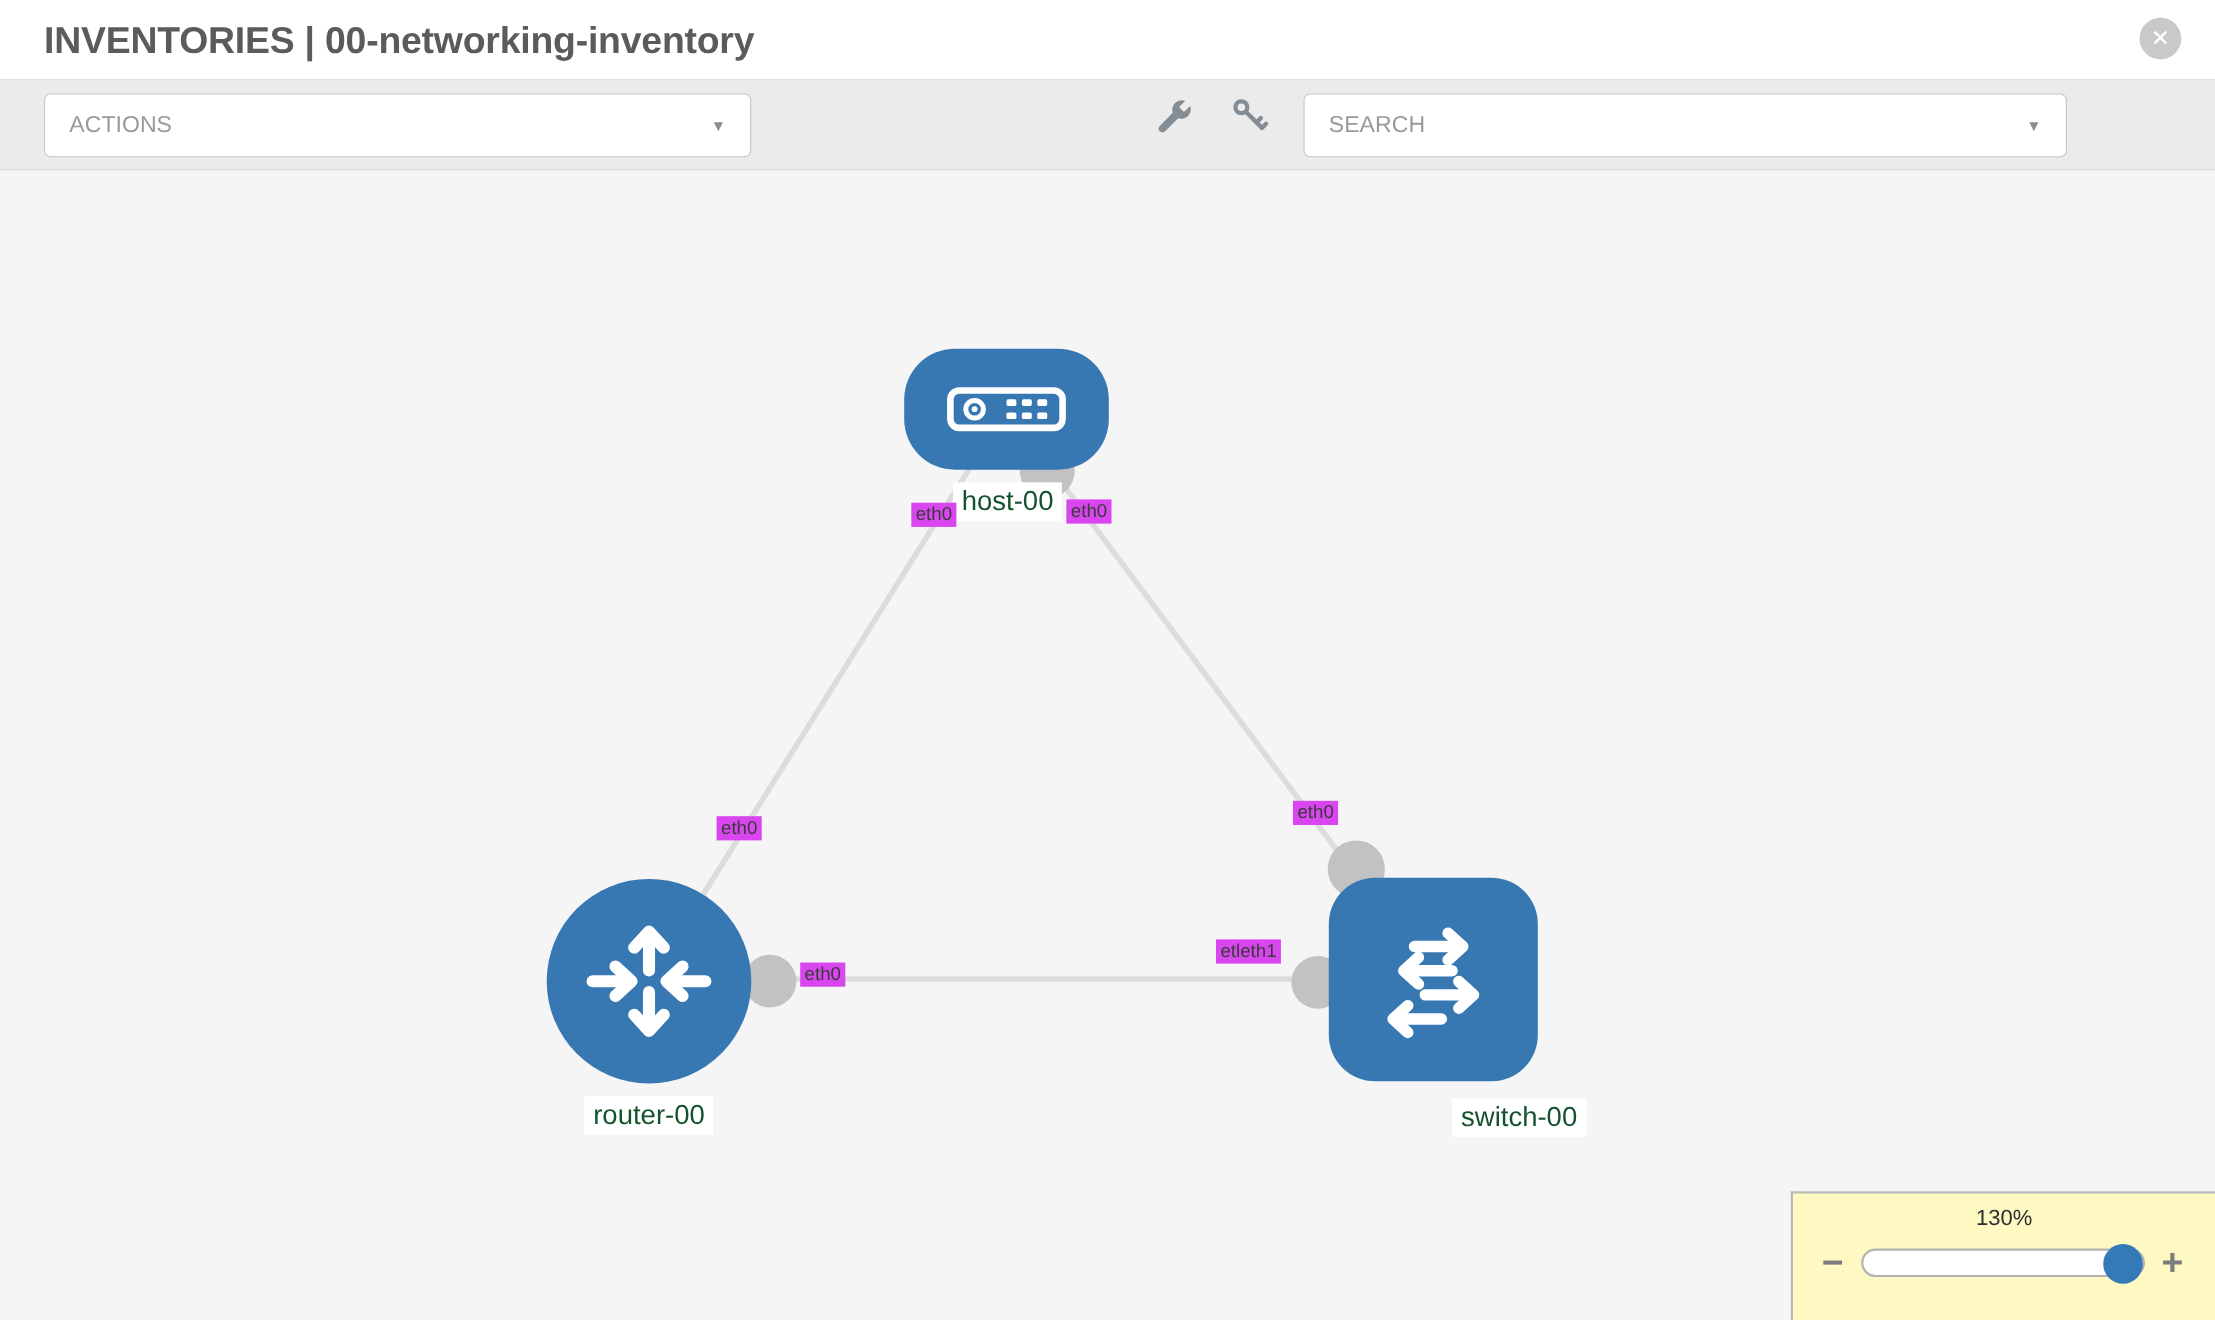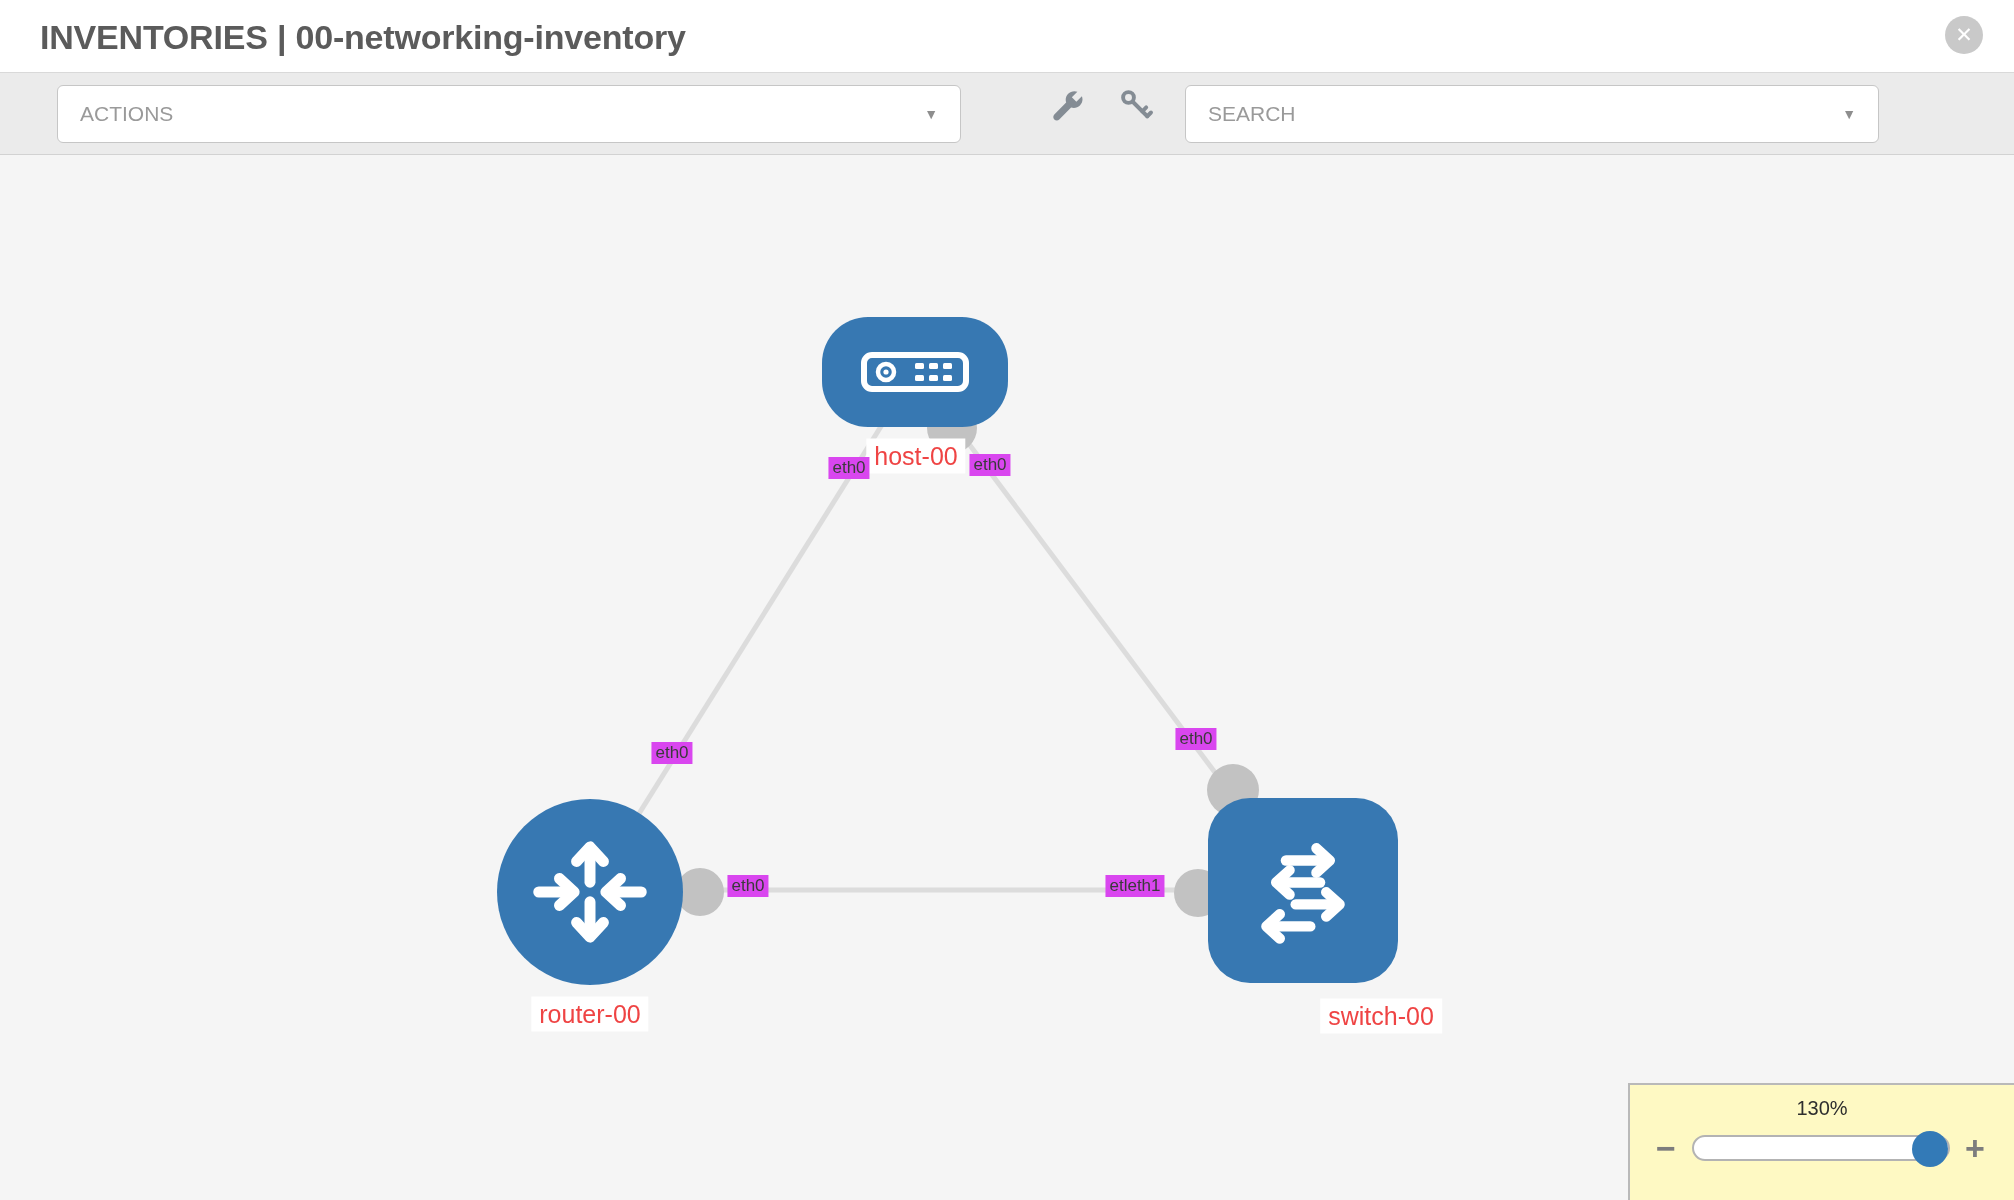--- a/index.html
+++ b/index.html
@@ -13,48 +13,48 @@
   .close-btn { position:absolute; right:31px; top:16px; width:38px; height:38px; border-radius:50%;
     background:#c9c9c9; color:#fff; display:flex; align-items:center; justify-content:center;
     font-size:21px; font-weight:700; cursor:pointer; }
 
   
   .toolbar { position:relative; height:82px; background:#ebebeb; border-bottom:1px solid #d2d2d2; }
   .fake-select { position:absolute; top:12px; height:58px; background:#fff; border:1px solid #c6c6c6;
     border-radius:6px; display:flex; align-items:center; padding:0 22px; color:#9a9a9a;
     font-size:21px; cursor:pointer; }
   .fake-select .caret { margin-left:auto; font-size:14px; color:#8e8e8e; }
-  .select-actions { left:40px; width:904px;margin-left:17px; }
+  .select-actions { left:40px; width:643px; }
   .select-search { left:1185px; width:694px; }
   .icon-wrench { left:1048px; top:14px; position:absolute; width:36px; height:36px; cursor:pointer;}
   .icon-key { left:1118px; top:14px; position:absolute; width:36px; height:36px; cursor:pointer;}
 
   
   .canvas { position:relative; width:2014px; height:1045px; background:#f5f5f5; overflow:hidden; }
   .net-svg { position:absolute; left:0; top:0; }
 
   .node { position:absolute; background:#3778b2; display:flex; align-items:center; justify-content:center; cursor:pointer; }
   .node-host   { left:822px; top:162px; width:186px; height:110px; border-radius:46px; }
   .node-router { left:497px; top:644px; width:186px; height:186px; border-radius:50%; }
   .node-switch { left:1208px; top:643px; width:190px; height:185px; border-radius:42px; }
 
-  .node-label { position:absolute; transform:translate(-50%,-50%); background:#fff; color:#ef4444;
+  .node-label { position:absolute; transform:translate(-50%,-50%); background:#fff; color:#14532d;
     font-size:25px; padding:3px 8px; white-space:nowrap; }
   .iface-label { position:absolute; transform:translate(-50%,-50%); background:#d946ef; color:#3a3a3a;
     font-size:17px; padding:1px 4px; white-space:nowrap; }
 
   .lbl-host   { left:916px; top:301px; }
   .lbl-router { left:590px; top:859px;text-align:center; }
   .lbl-switch { left:1381px; top:861px; }
   .if-host-left    { left:849px;  top:313px; }
   .if-host-right   { left:990px;  top:310px; }
   .if-hr-router    { left:672px;  top:598px; }
   .if-hs-switch    { left:1196px; top:584px; }
   .if-rs-router    { left:748px;  top:731px; }
-  .if-rs-switch    { left:1135px; top:731px; }
+  .if-rs-switch    { left:1135px; top:710px; }
 
   
   .zoom-panel { position:absolute; left:1628px; top:928px; width:386px; height:117px;
     background:#fef9c3; border-top:2px solid #b9b9b9; border-left:2px solid #b9b9b9; }
   .zoom-level { position:absolute; left:0; right:0; top:12px; text-align:center; color:#2e2e2e; font-size:20px; }
   .zoom-minus { position:absolute; left:17px; top:46px; width:38px; height:38px; color:#7d7d7d;
     font-size:34px; font-weight:900; line-height:34px; text-align:center; cursor:pointer; }
   .zoom-plus  { position:absolute; right:20px; top:44px; width:38px; height:38px; color:#7d7d7d;
     font-size:34px; font-weight:900; line-height:38px; text-align:center; cursor:pointer; }
   .zoom-track { position:absolute; left:62px; top:50px; width:258px; height:26px; background:#fff;

